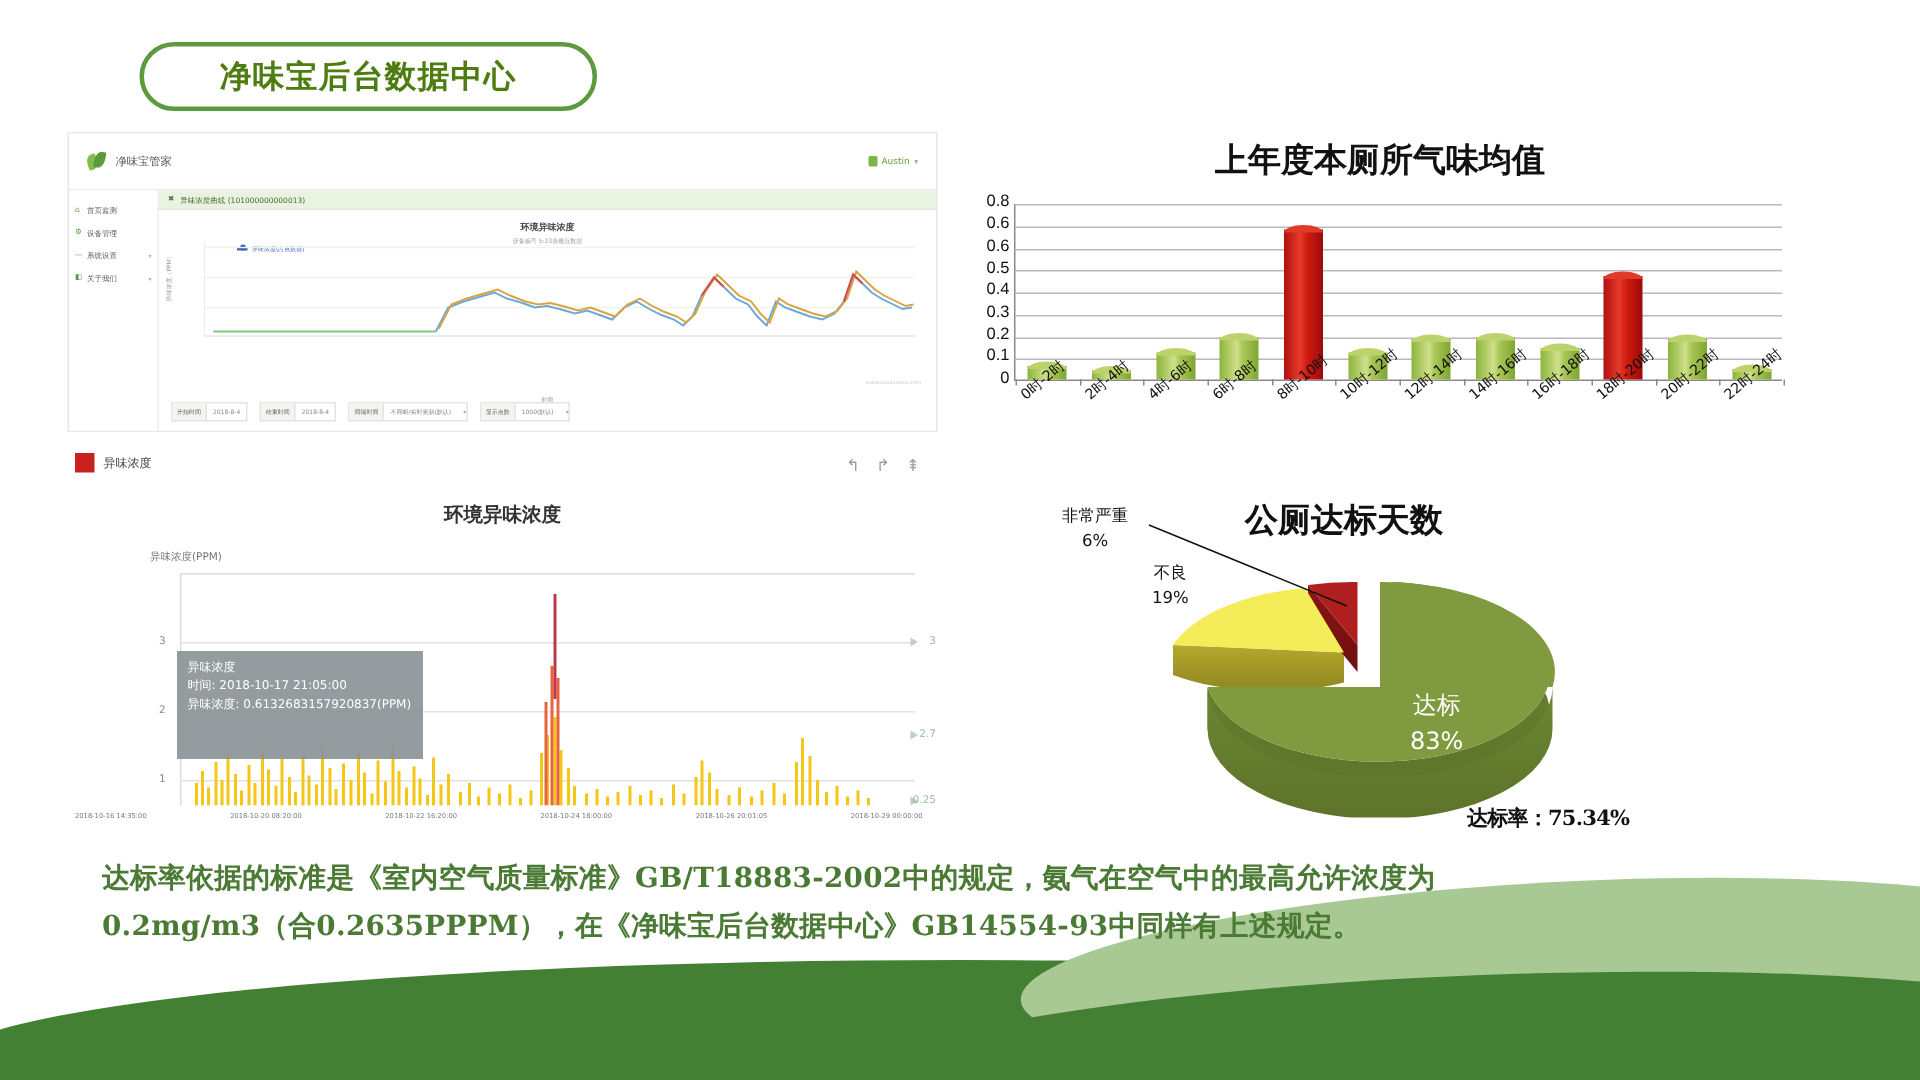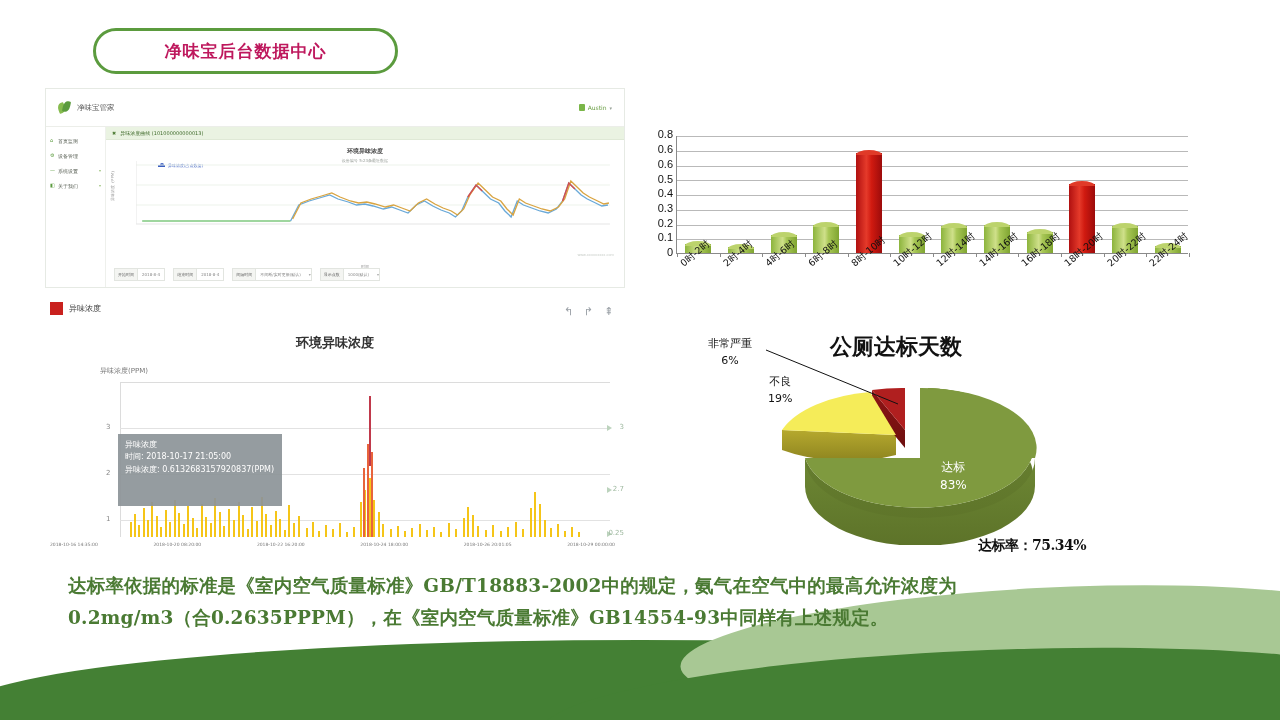--- a/index.html
+++ b/index.html
@@ -25,21 +25,21 @@
   }
   
   .title-pill{
     position:absolute;left:93px;top:28px;width:305px;height:46px;
     border:3px solid #5b9b3e;border-radius:23px;background:#ffffff;
     display:flex;align-items:center;justify-content:center;
     box-sizing:border-box;
   }
   .title-pill span{
     font-family:Liberation Serif, serif;
-    font-size:17px;font-weight:bold;color:#be185d;letter-spacing:1px;
+    font-size:21px;font-weight:bold;color:#4d7c0f;letter-spacing:1px;
   }
   
   .app-shot{
     position:absolute;left:45px;top:88px;width:580px;height:200px;
     background:#fbfcfb;border:1px solid #e6eae4;box-sizing:border-box;
   }
   .app-header{
     height:38px;background:#ffffff;border-bottom:1px solid #eceee9;
     display:flex;align-items:center;padding:0 12px;box-sizing:border-box;
   }
@@ -220,21 +220,21 @@
   .piewrap{position:absolute;left:700px;top:330px;width:440px;height:240px;}
   .pie-title{
     position:absolute;left:130px;top:2px;font-size:22px;font-weight:bold;
     color:#111;font-family:"DejaVu Serif",serif;white-space:nowrap;
   }
   .pie-svg{position:absolute;left:0;top:0;}
   .pl{
     position:absolute;font-size:11px;color:#111;text-align:center;
     font-family:"DejaVu Sans",sans-serif;line-height:1.5;white-space:nowrap;
   }
-  .pl.big{font-size:12px;color:#ffffff;font-weight:normal;}
+  .pl.big{font-size:16px;color:#ffffff;font-weight:normal;}
   .rate{
     position:absolute;left:278px;top:207px;font-size:14px;font-weight:bold;
     color:#111;font-family:"DejaVu Serif",serif;white-space:nowrap;
     letter-spacing:-0.5px;
   }
   
   .footer-note{
     position:absolute;left:68px;top:570px;width:1130px;
     font-family:"DejaVu Serif",serif;font-size:18.5px;line-height:32px;
     color:#4a7a33;font-weight:bold;letter-spacing:0.2px;
@@ -462,20 +462,21 @@
     <span>2018-10-16 14:35:00</span>
     <span>2018-10-20 08:20:00</span>
     <span>2018-10-22 16:20:00</span>
     <span>2018-10-24 18:00:00</span>
     <span>2018-10-26 20:01:05</span>
     <span>2018-10-29 00:00:00</span>
   </div>
 </div>
 
 <div class="barchart">
+  <div class="bc-title">上年度本厕所气味均值</div>
   <div class="bc-plot" id="bcPlot">
       <div class="bc-yt" style="top: 118px;">0</div>
       <div class="bc-grid" style="top: 103.25px;"></div>
       <div class="bc-yt" style="top: 103.25px;">0.1</div>
       <div class="bc-grid" style="top: 88.5px;"></div>
       <div class="bc-yt" style="top: 88.5px;">0.2</div>
       <div class="bc-grid" style="top: 73.75px;"></div>
       <div class="bc-yt" style="top: 73.75px;">0.3</div>
       <div class="bc-grid" style="top: 59px;"></div>
       <div class="bc-yt" style="top: 59px; text-align: center;">0.4</div>
@@ -597,14 +598,14 @@
   </div>
   <div class="pl big" style="left:240px;top:128px;">
     <span>达标</span><br>
     <span>83%</span>
   </div>
   <div class="rate">达标率：75.34%</div>
 </div>
 
 <div class="footer-note">
   <div>达标率依据的标准是《室内空气质量标准》GB/T18883-2002中的规定，氨气在空气中的最高允许浓度为</div>
-  <div>0.2mg/m3（合0.2635PPPM），在《室内空气质量标准》GB14554-93中同样有上述规定。</div>
+  <div>0.2mg/m3（合0.2635PPPM），在《净味宝后台数据中心》GB14554-93中同样有上述规定。</div>
 </div>
 
 </body></html>

